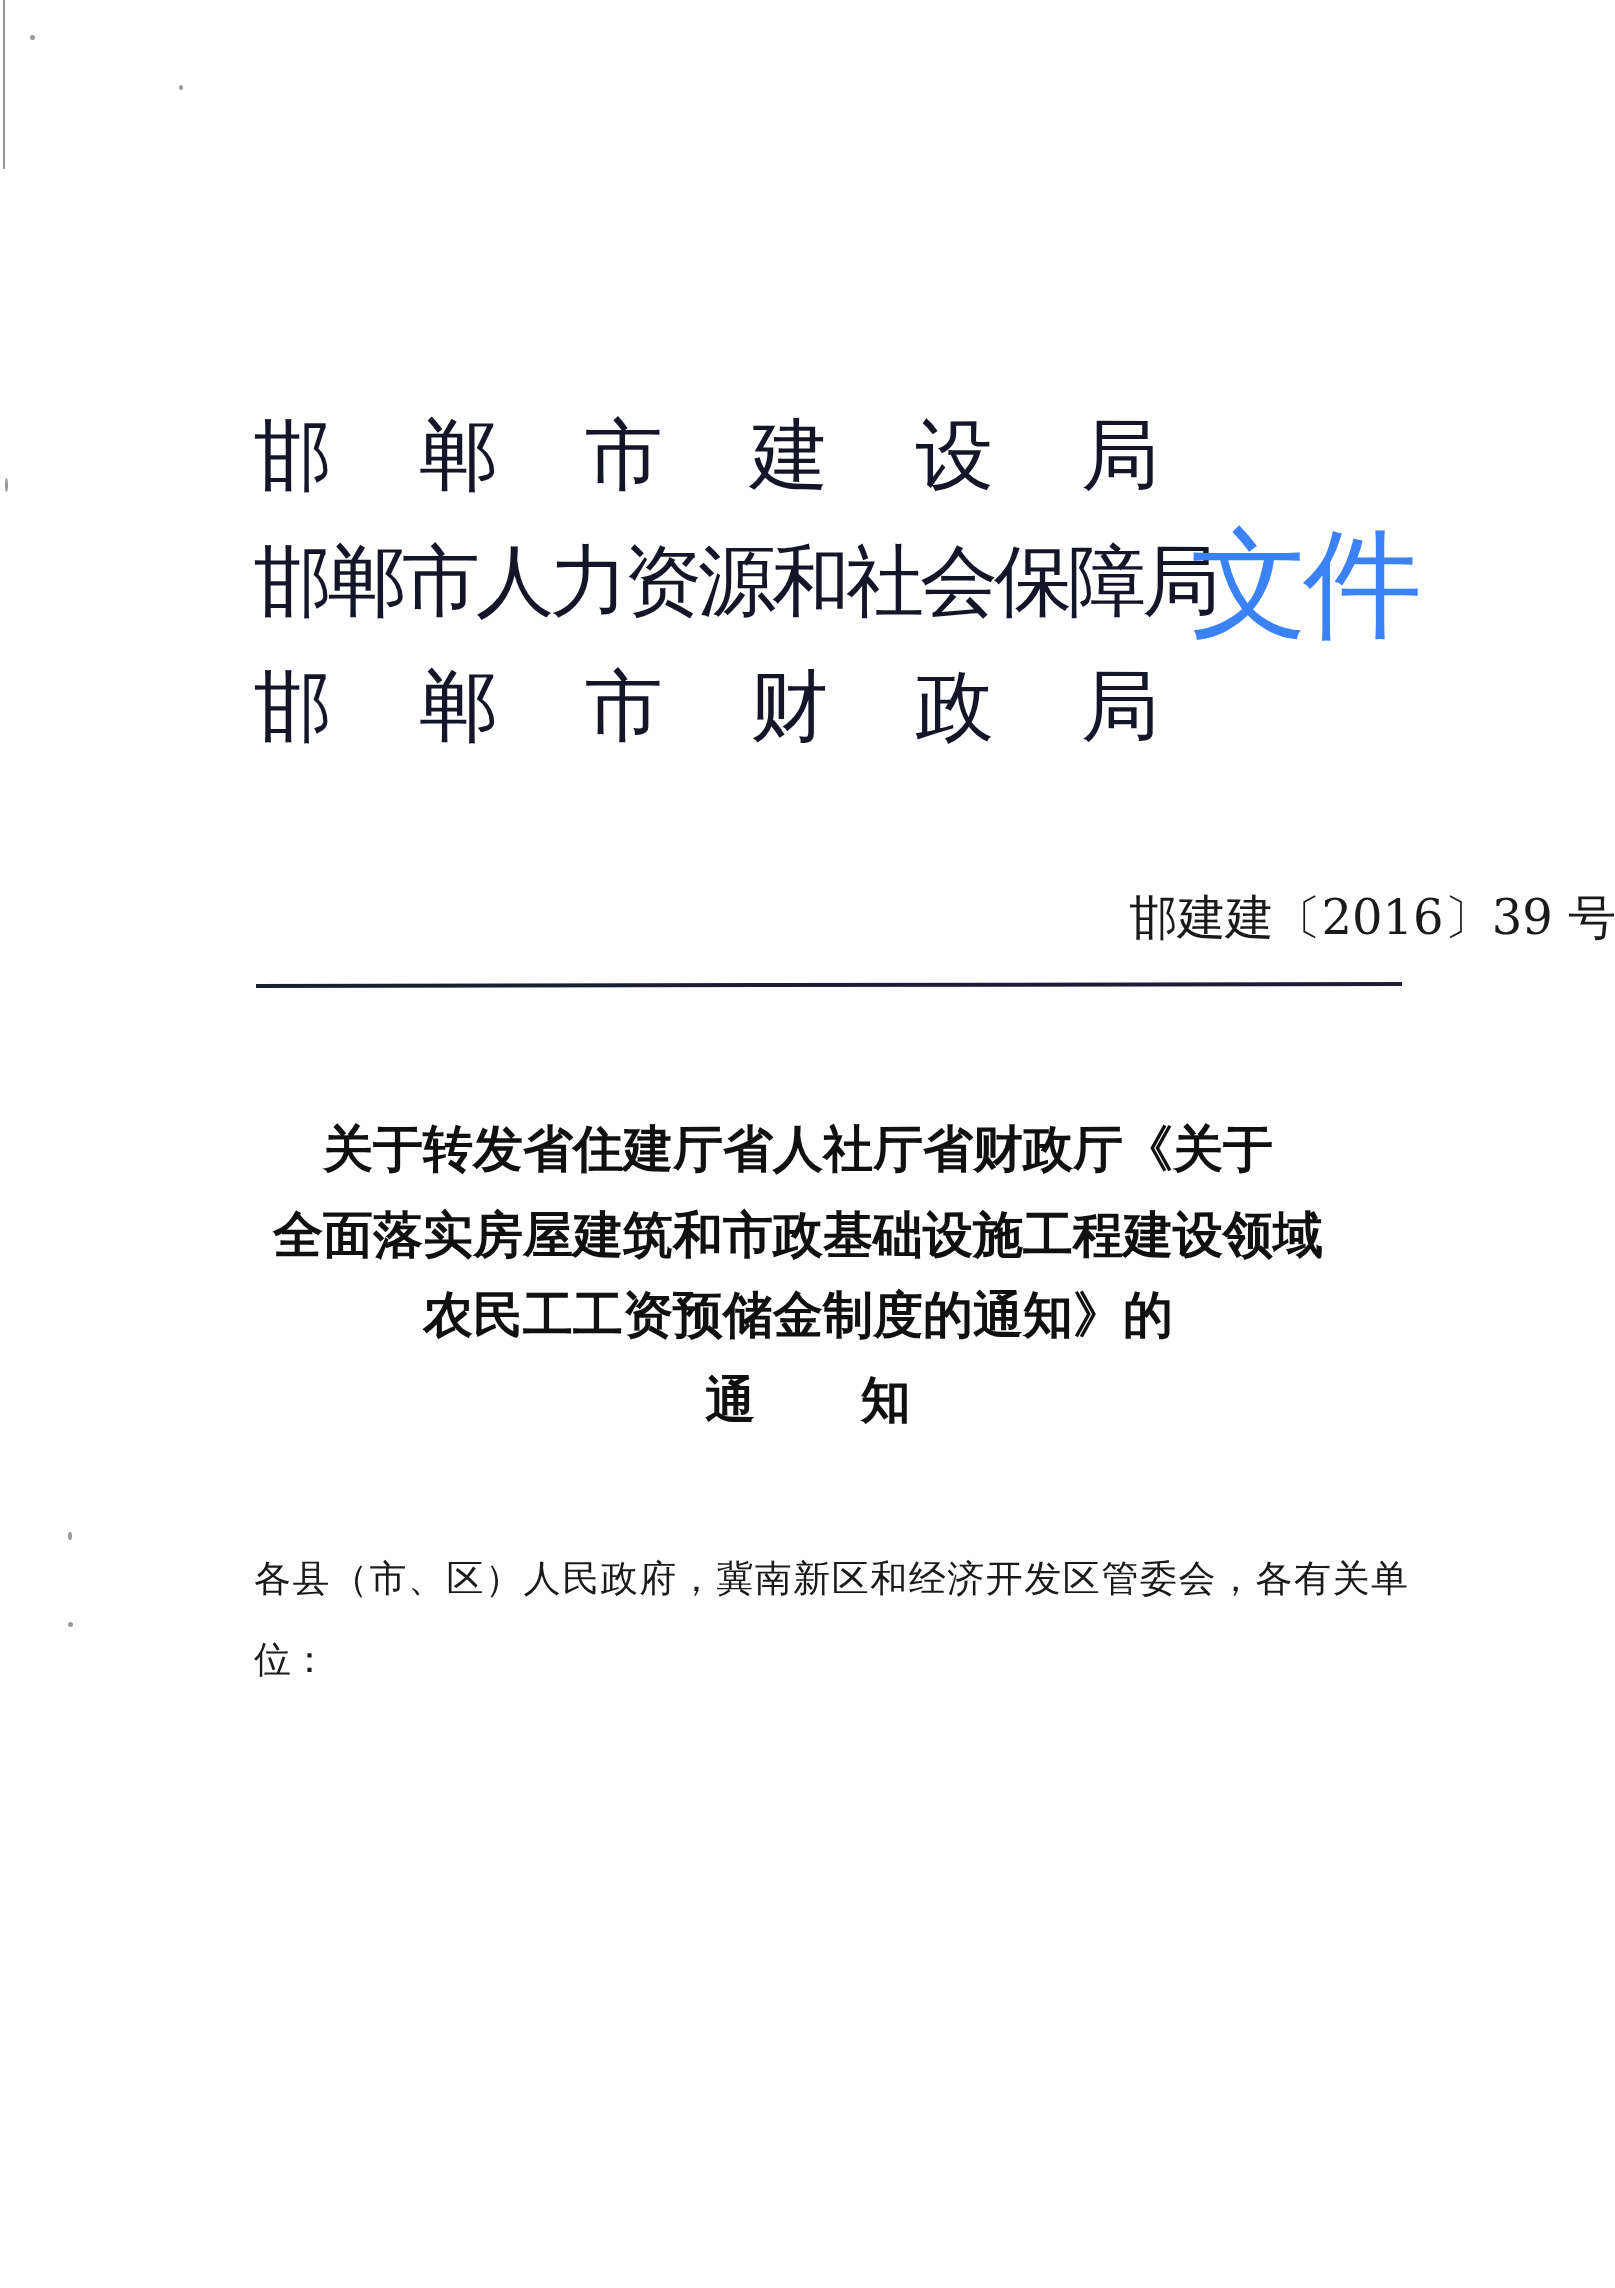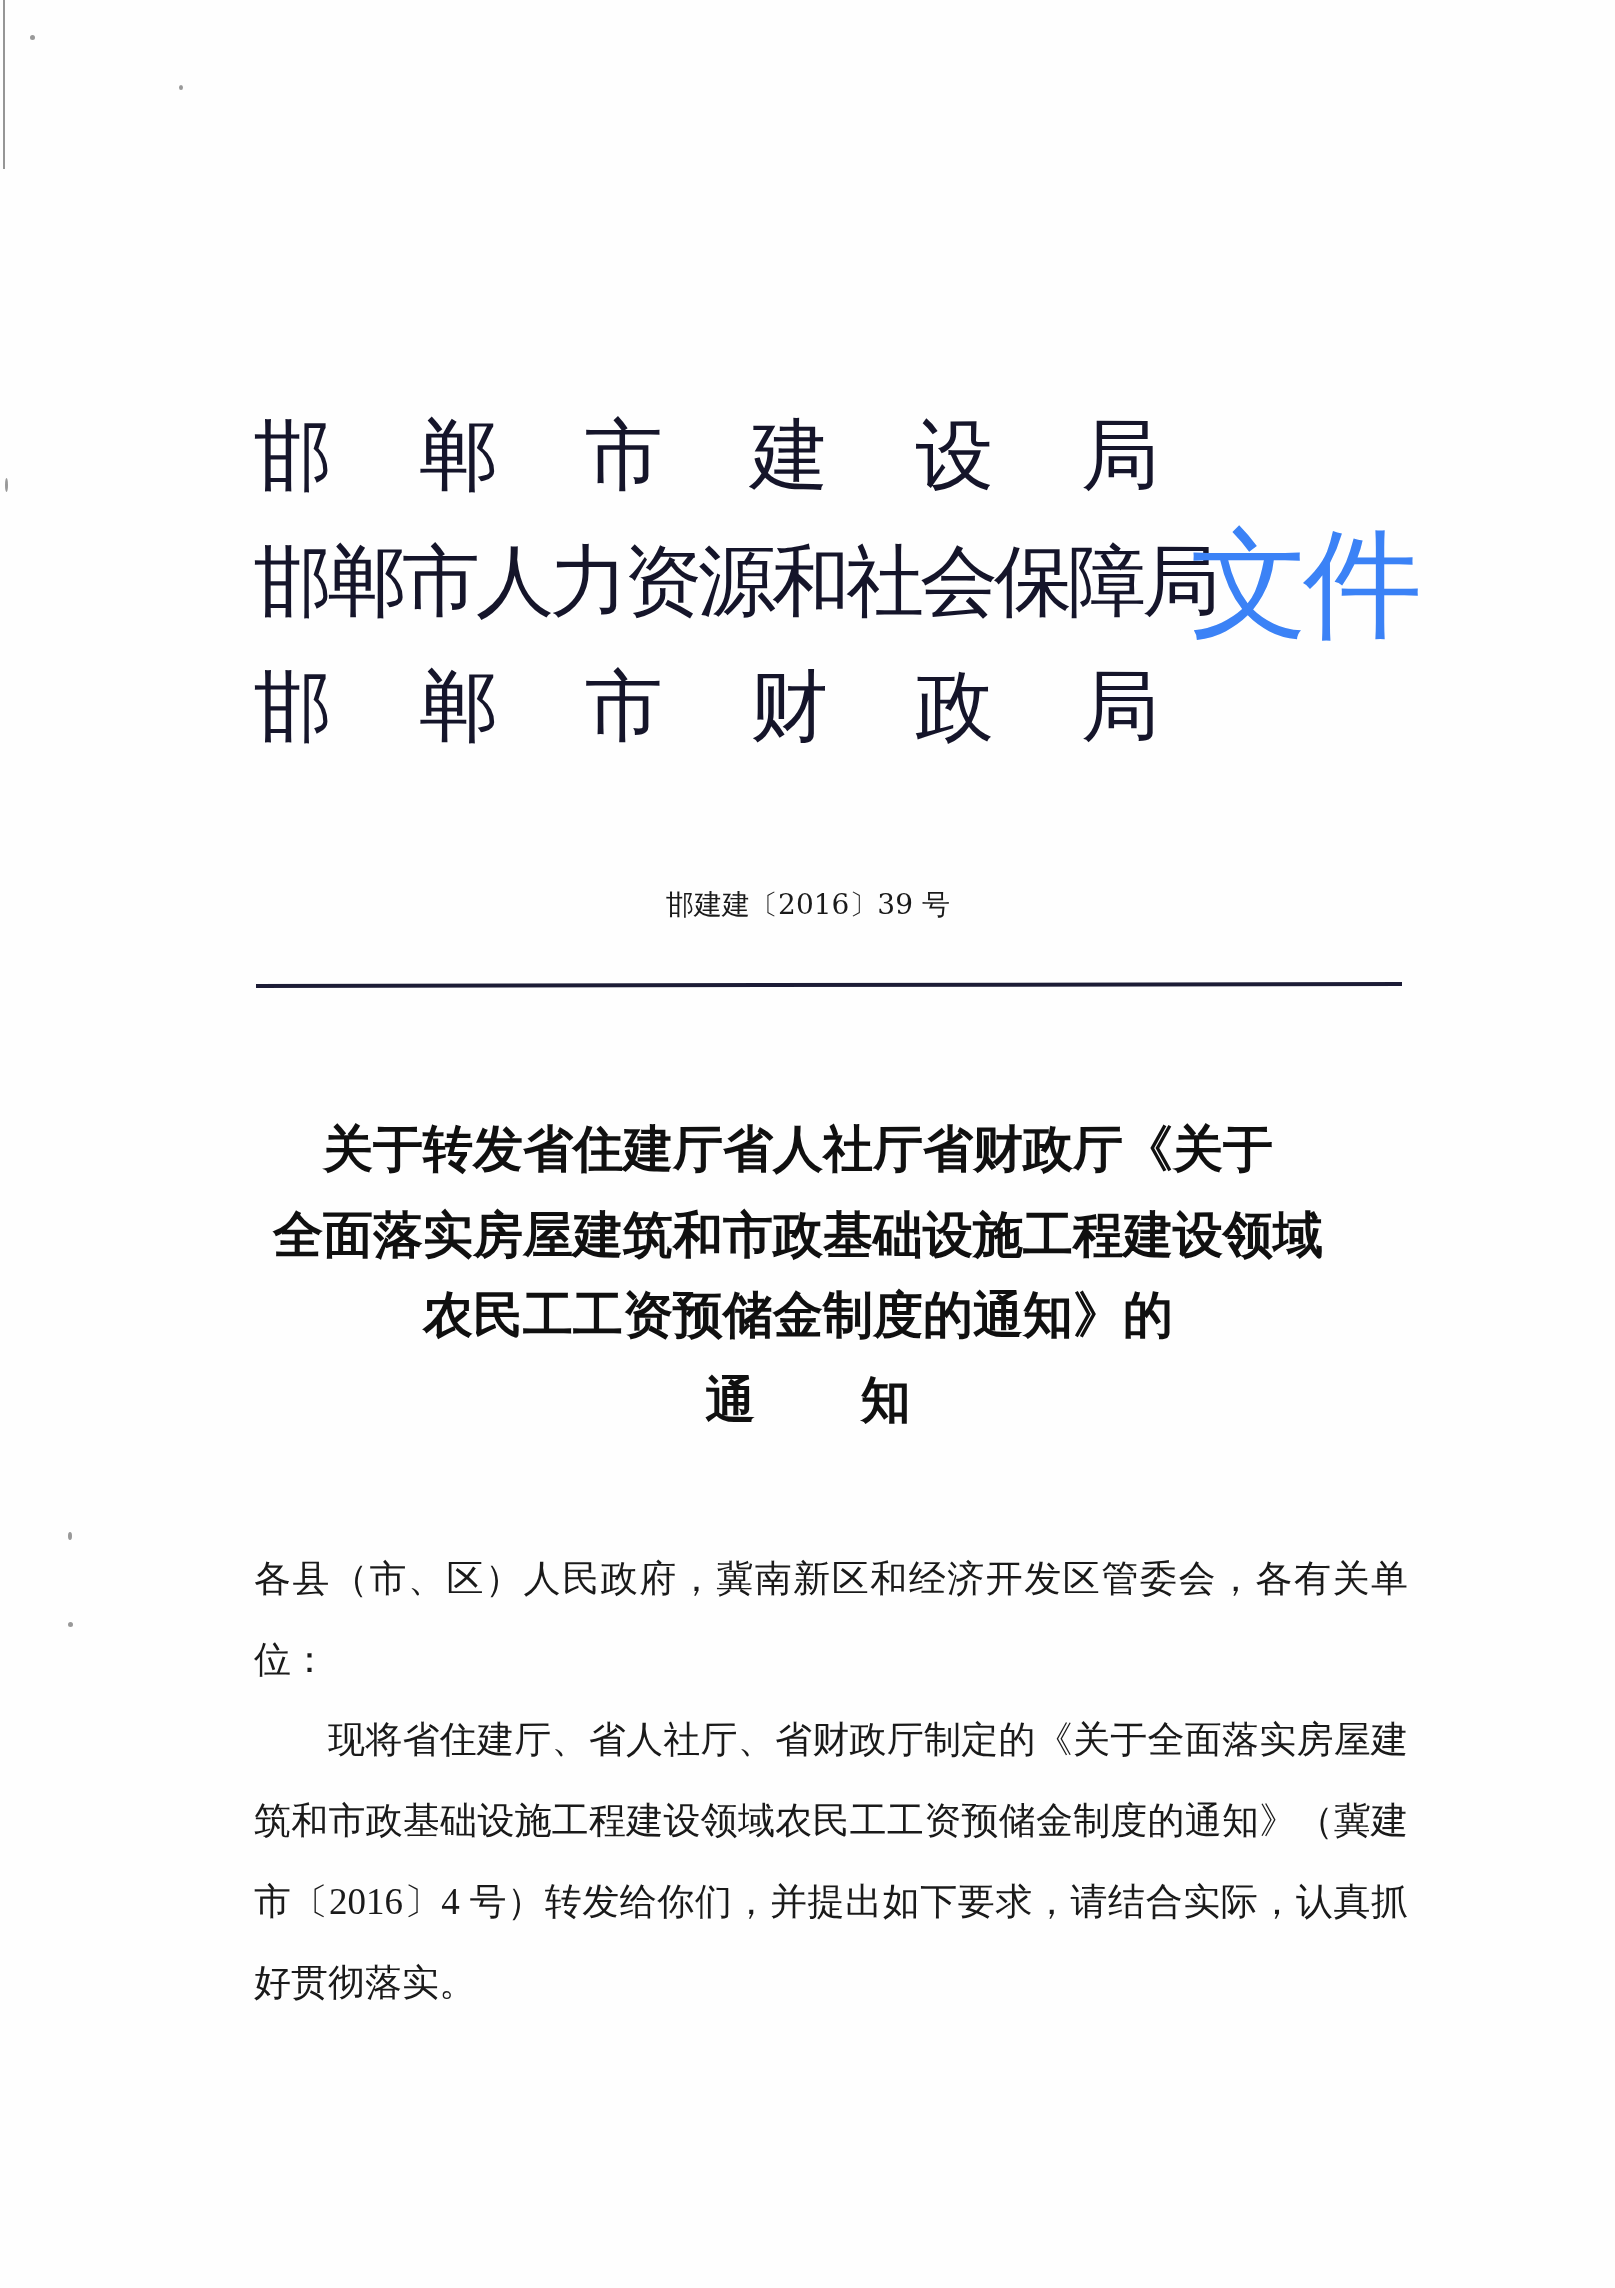--- a/index.html
+++ b/index.html
@@ -10,21 +10,21 @@
   .speck { position: absolute; background: #555; border-radius: 50%; opacity: .6; }
 
   .issuer { position: absolute; left: 254px; font-size: 78px; line-height: 1; color: #15152a; white-space: nowrap; }
   .issuer.spaced { display: flex; justify-content: space-between; width: 905px; }
   .issuer.dense { letter-spacing: -4px; width: 915px; }
   .issuer-row-1 { top: 416px; }
   .issuer-row-2 { top: 542px; }
   .issuer-row-3 { top: 667px; }
   .doc-suffix { position: absolute; left: 1190px; top: 525px; font-size: 119px; line-height: 1; color: #3b82f6; letter-spacing: -6px; }
 
-  .doc-number { position: absolute; left: 0; width: 1616px; top: 886px; text-align: center; font-size: 28px; color: #1a1a1a; }
+  .doc-number { position: absolute; left: 0; width: 1616px; top: 886px; text-align: right; font-size: 48px; color: #1a1a1a; }
   .divider { position: absolute; left: 256px; top: 983px; width: 1146px; height: 4px; background: #1c1c36; transform: rotate(-0.1deg); }
 
   .title { position: absolute; left: 0; width: 1656px; text-align: center; font-size: 50px; font-weight: bold; line-height: 1; color: #101010; font-family: "DejaVu Sans", "Liberation Sans", sans-serif; }
   .title-1 { top: 1124px; left: -30px; }
   .title-2 { top: 1210px; left: -30px; }
   .title-3 { top: 1290px; left: -30px; }
   .title-4 { top: 1375px; left: -20px; word-spacing: 0; }
   .title-4 span { display: inline-block; margin: 0 44px; }
 
   .body-text { position: absolute; left: 254px; width: 1154px; font-size: 37px; line-height: 81px; color: #1a1a1a; font-family: Liberation Serif, serif; text-align: justify; }
@@ -66,15 +66,14 @@
 
   <div class="title title-1">关于转发省住建厅省人社厅省财政厅《关于</div>
   <div class="title title-2">全面落实房屋建筑和市政基础设施工程建设领域</div>
   <div class="title title-3">农民工工资预储金制度的通知》的</div>
   <div class="title title-4">
     <span>通</span>
     <span>知</span>
   </div>
 
   <div class="body-text salutation">各县（市、区）人民政府，冀南新区和经济开发区管委会，各有关单位：</div>
-  <div class="body-text paragraph">现将省住建厅、省人社厅、省财政厅制定的《关于全面落实房屋建筑和市政基础设施工程建设领域农民工工资预储金制度的通知》（冀建市〔2016〕4 号）转发给你们，并提出如下要求，请结合实际，认真抓好贯彻落实。</div>
 </div>
 
 
 </body></html>

